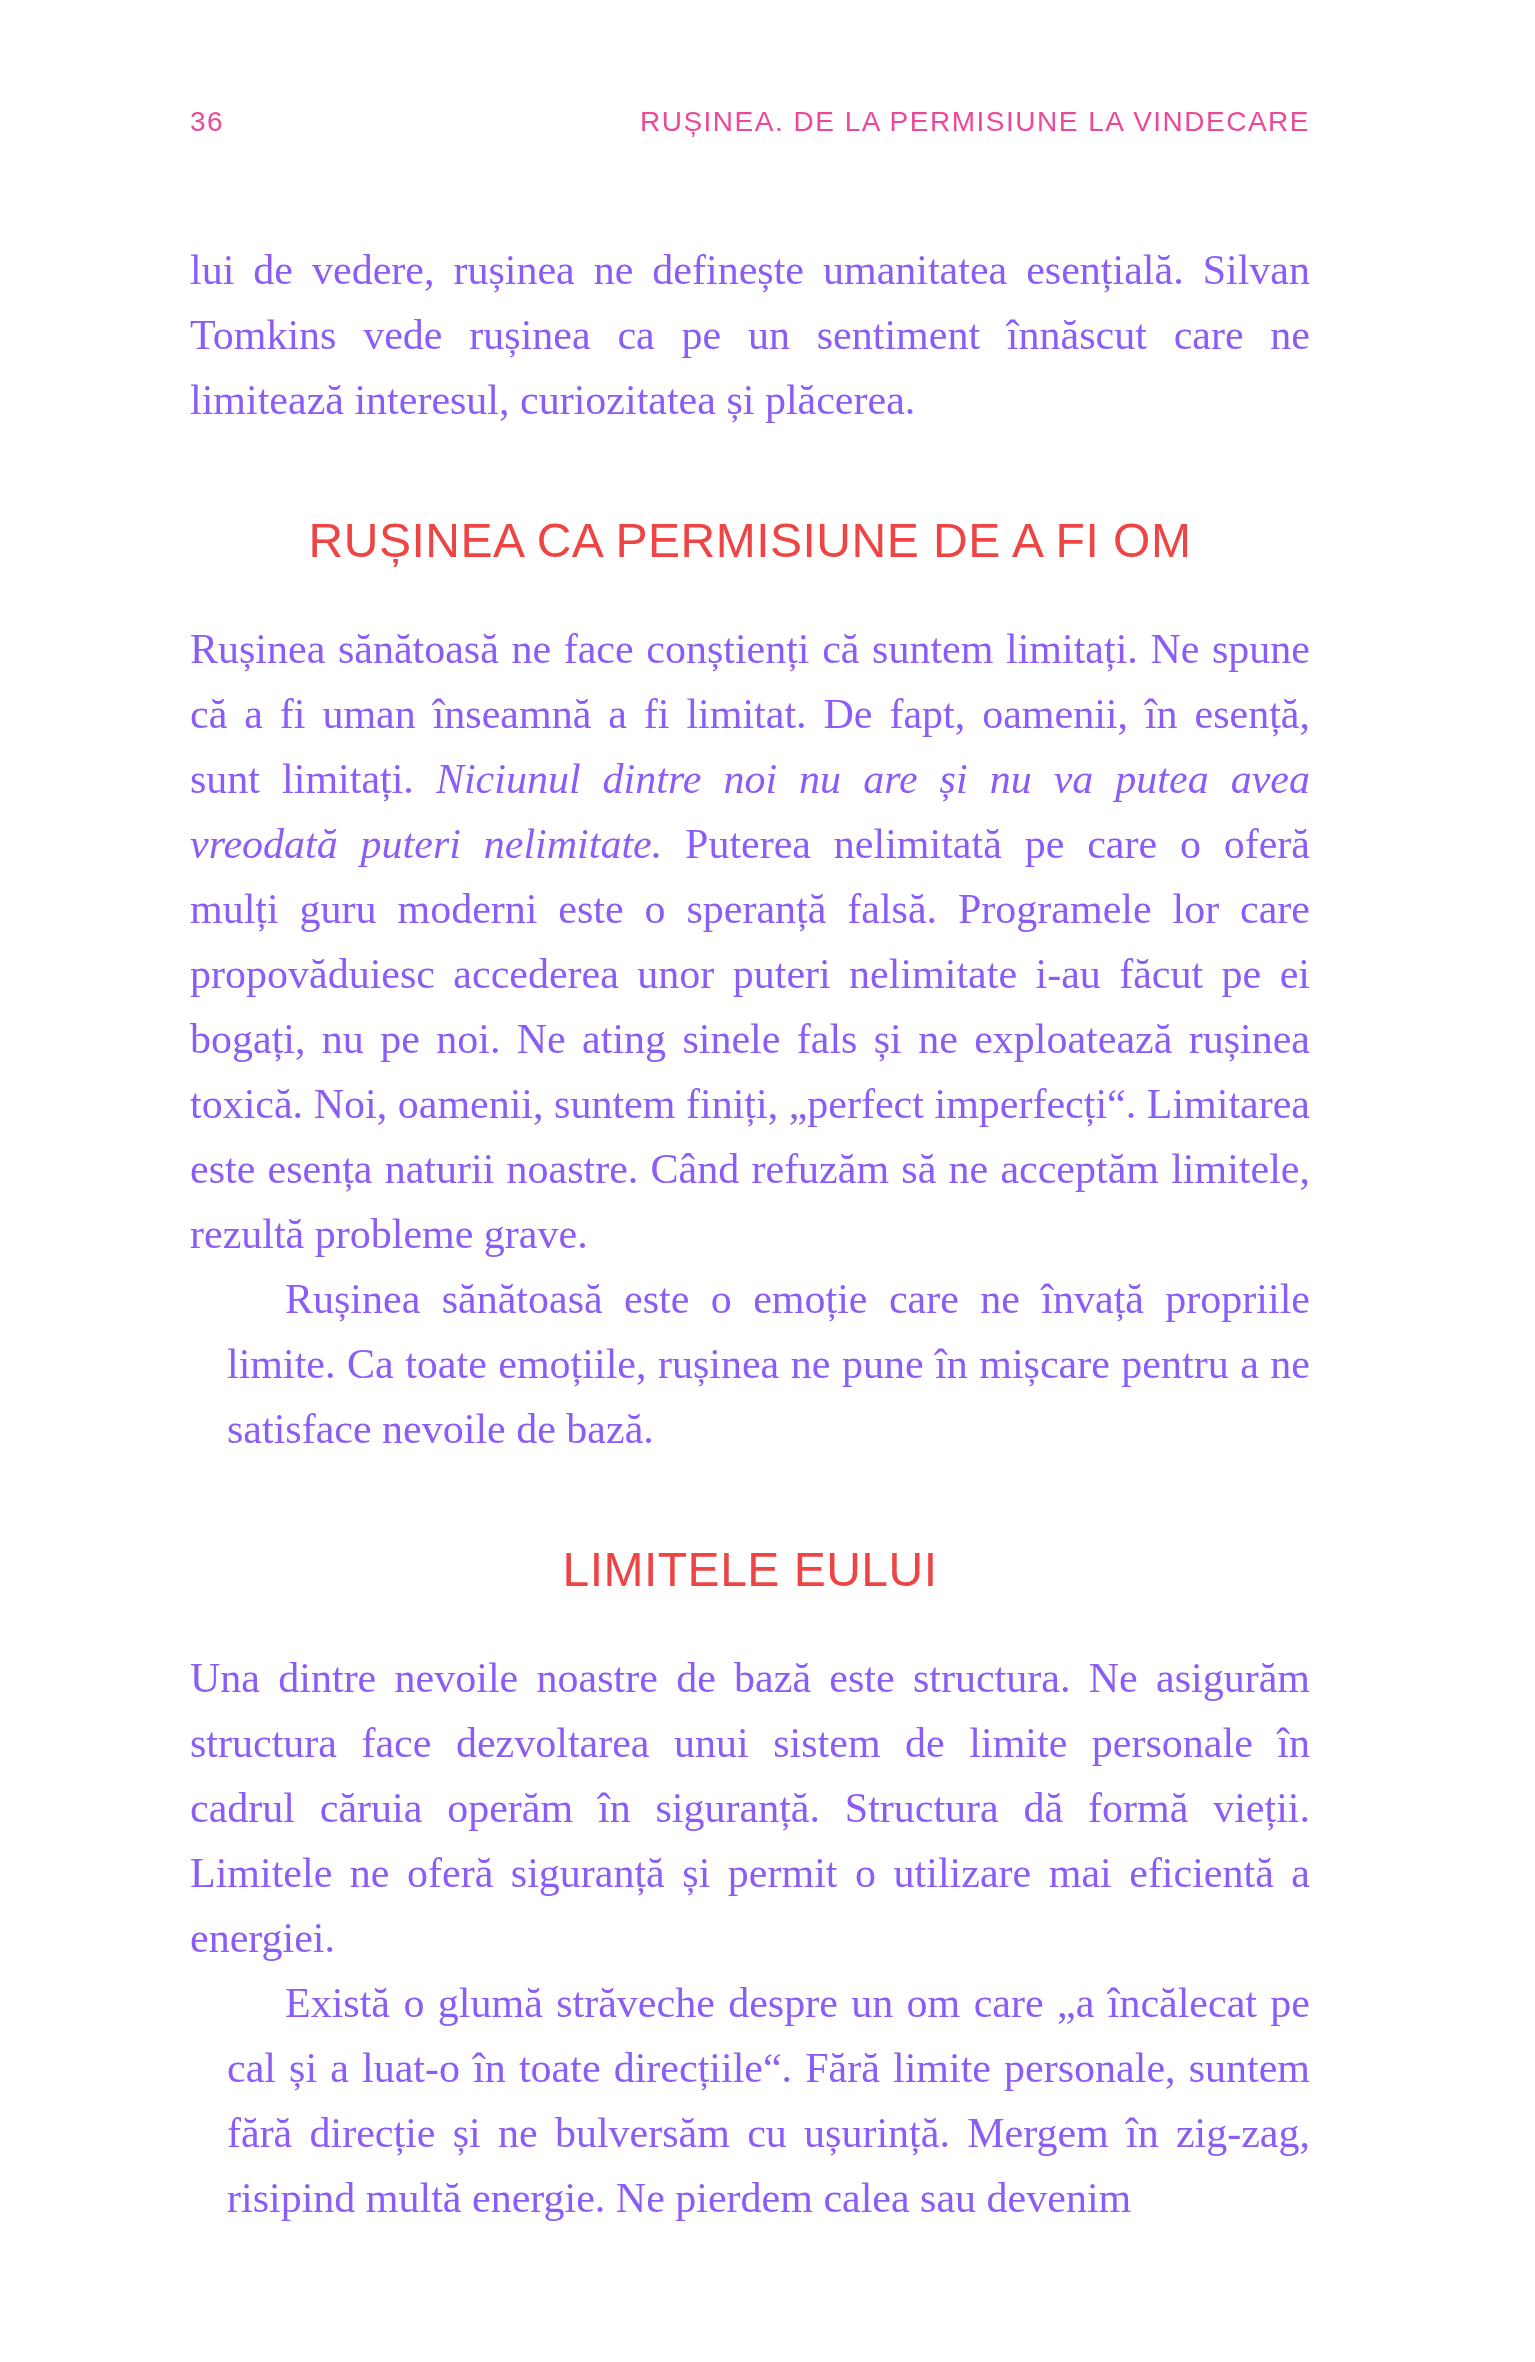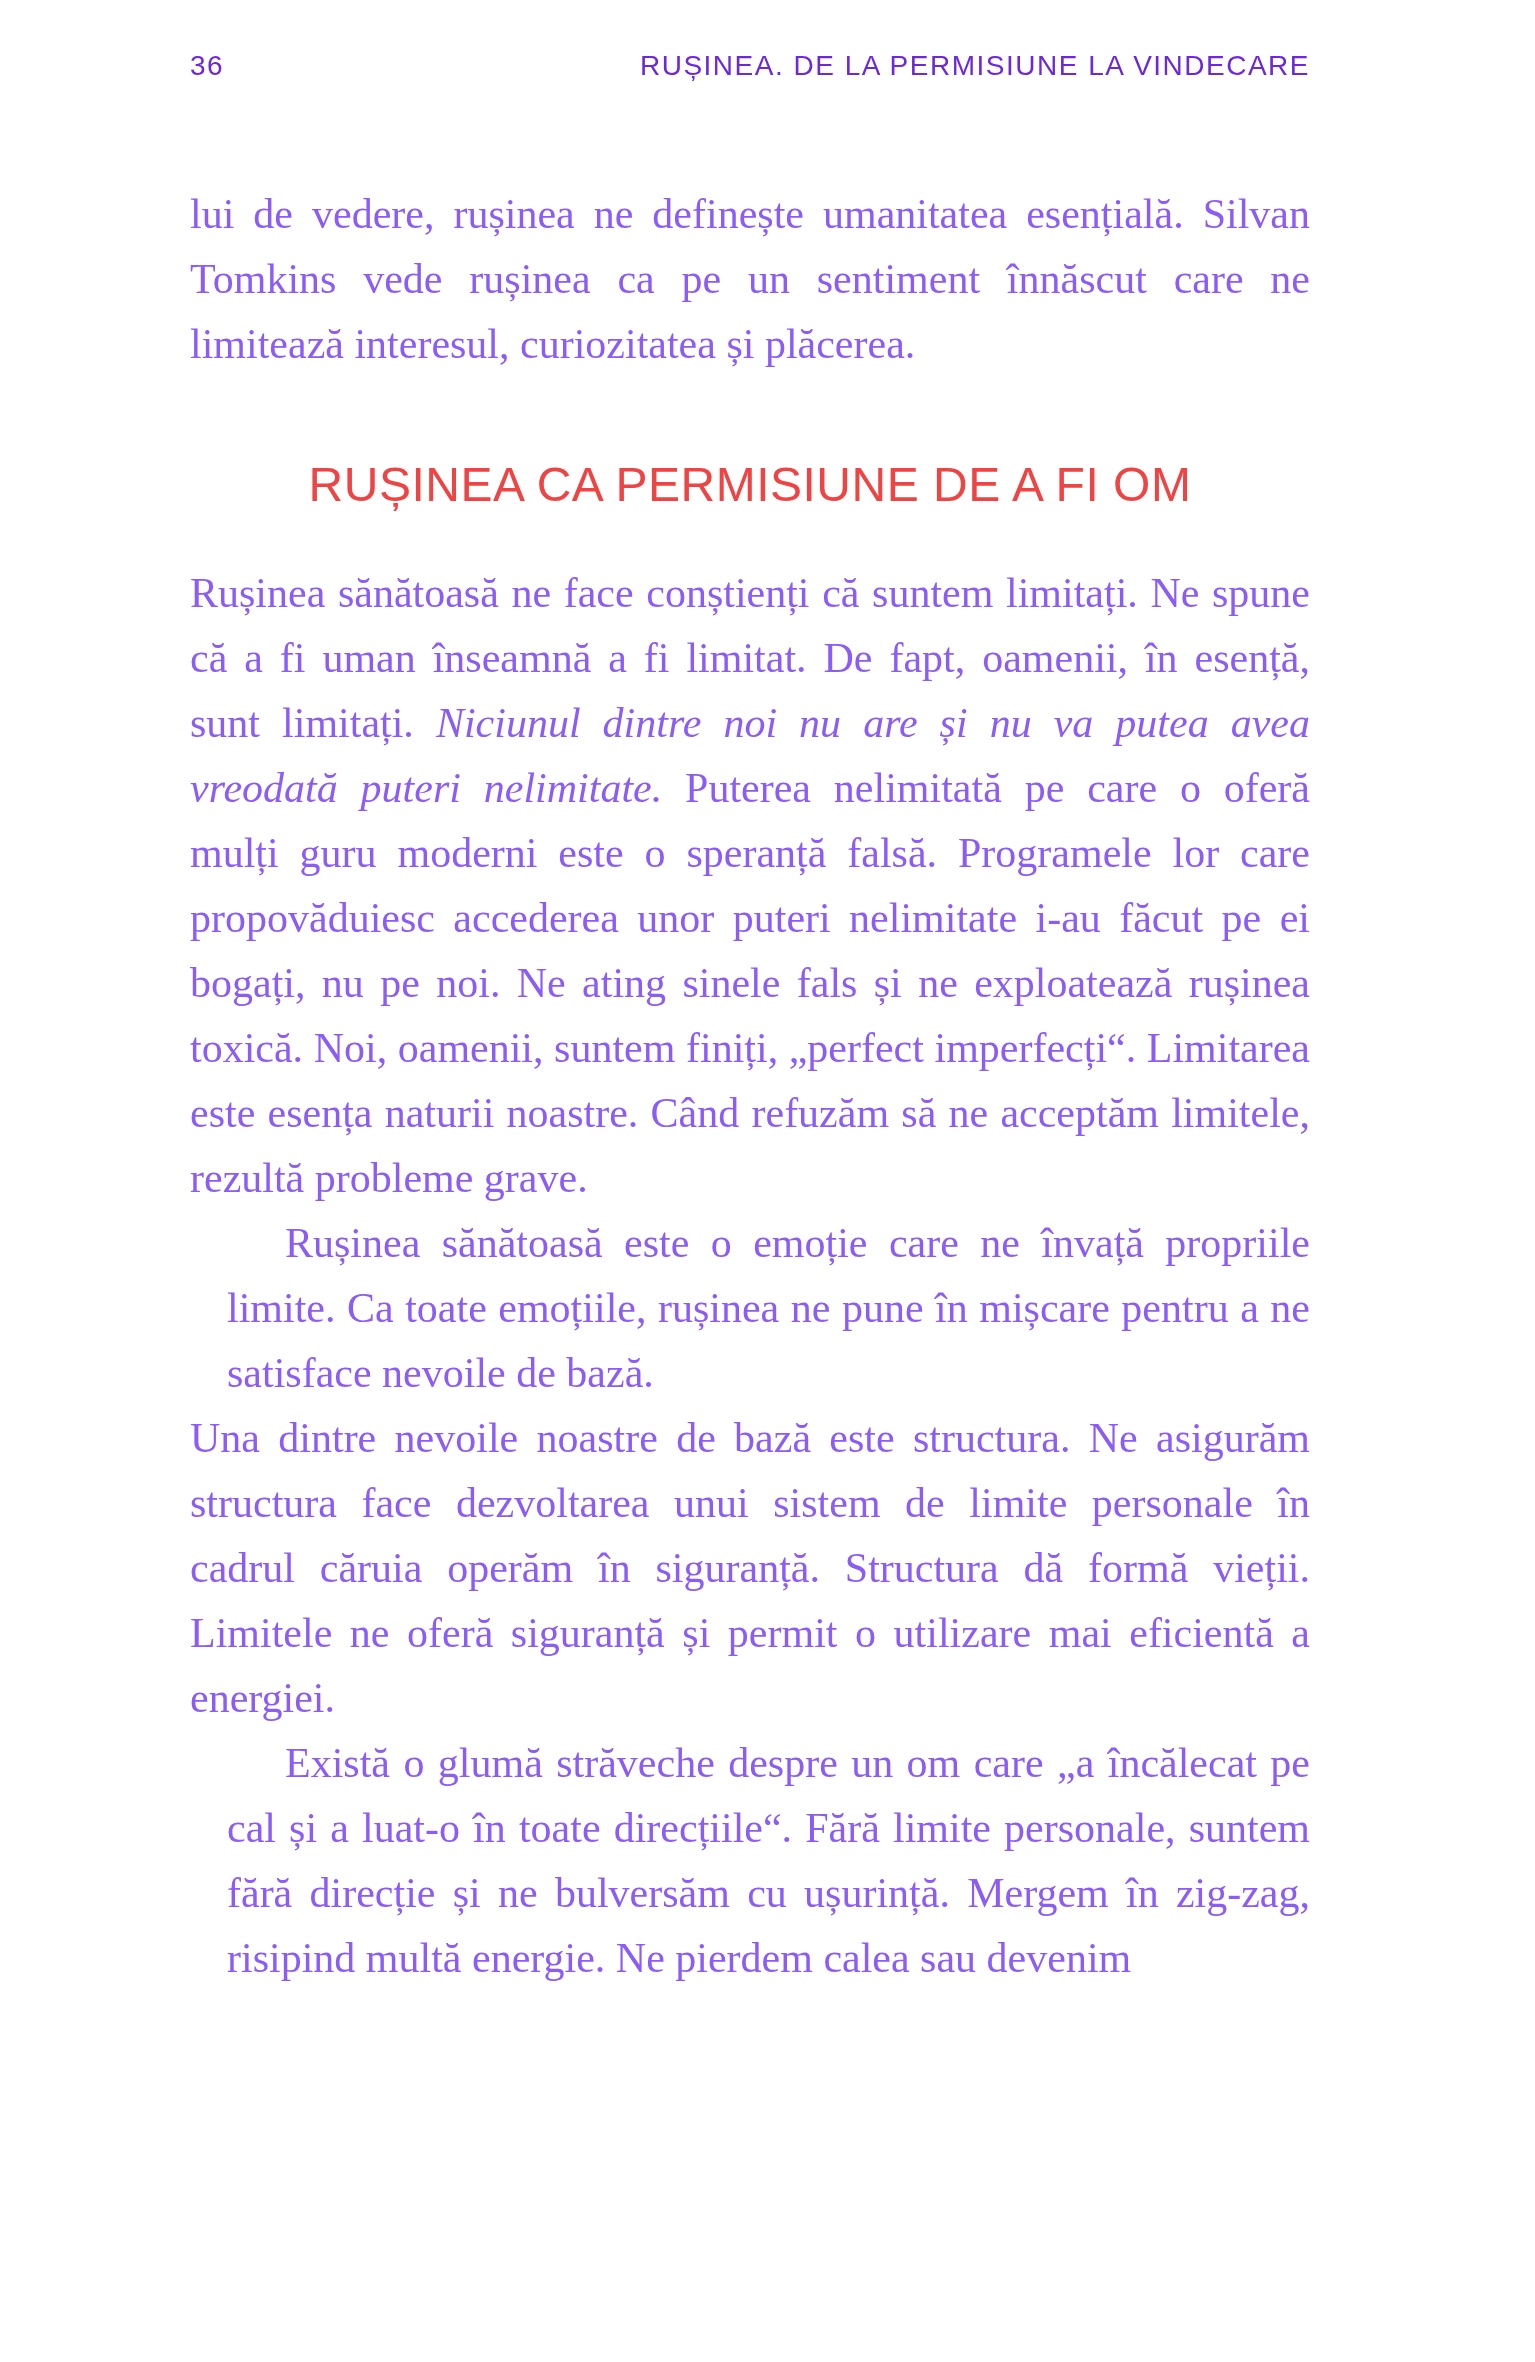--- a/index.html
+++ b/index.html
@@ -13,26 +13,26 @@
     height: 2362px;
     background: #ffffff;
     overflow: hidden;
     color: #1b1b1b;
   }
   .page-header {
     display: flex;
     justify-content: space-between;
     align-items: baseline;
     margin: 0 225px 0 190px;
-    padding-top: 50px;
+    padding-top: 106px;
     font-family: "Liberation Sans", sans-serif;
     font-size: 28px;
     font-weight: 400;
     letter-spacing: 1.5px;
-    color: #6d28d9;
+    color: #ec4899;
     white-space: nowrap;
   }
   .content {
     margin-left: 190px;
     width: 1120px;
   }
   .content p {
     margin: 0;
     font-family: "Liberation Serif", serif;
     font-size: 42px;
@@ -69,16 +69,17 @@
   <div class="page-header">
     <span>36</span>
     <span>RUȘINEA. DE LA PERMISIUNE LA VINDECARE</span>
   </div>
 
   <main class="content">
       <p class="first"><span>lui de vedere, rușinea ne definește umanitatea esențială. Silvan Tomkins vede rușinea ca pe un sentiment înnăscut care ne limitează interesul, curiozitatea și plăcerea.</span></p>
       <h2>RUȘINEA CA PERMISIUNE DE A FI OM</h2>
       <p><span>Rușinea sănătoasă ne face conștienți că suntem limitați. Ne spune că a fi uman înseamnă a fi limitat. De fapt, oamenii, în esență, sunt limitați. </span><em>Niciunul dintre noi nu are și nu va putea avea vreodată puteri nelimitate.</em><span> Puterea nelimitată pe care o oferă mulți guru moderni este o speranță falsă. Programele lor care propovăduiesc accederea unor puteri nelimitate i-au făcut pe ei bogați, nu pe noi. Ne ating sinele fals și ne exploatează rușinea toxică. Noi, oamenii, suntem finiți, „perfect imperfecți“. Limitarea este esența naturii noastre. Când refuzăm să ne acceptăm limitele, rezultă probleme grave.</span></p>
       <p class="indent"><span>Rușinea sănătoasă este o emoție care ne învață propriile limite. Ca toate emoțiile, rușinea ne pune în mișcare pentru a ne satisface nevoile de bază.</span></p>
+      <h2>LIMITELE EULUI</h2>
       <p><span>Una dintre nevoile noastre de bază este structura. Ne asigurăm structura face dezvoltarea unui sistem de limite personale în cadrul căruia operăm în siguranță. Structura dă formă vieții. Limitele ne oferă siguranță și permit o utilizare mai eficientă a energiei.</span></p>
       <p class="indent"><span>Există o glumă străveche despre un om care „a încălecat pe cal și a luat-o în toate direcțiile“. Fără limite personale, suntem fără direcție și ne bulversăm cu ușurință. Mergem în zig-zag, risipind multă energie. Ne pierdem calea sau devenim</span></p>
     </main>
 </div>
 
 </body></html>

